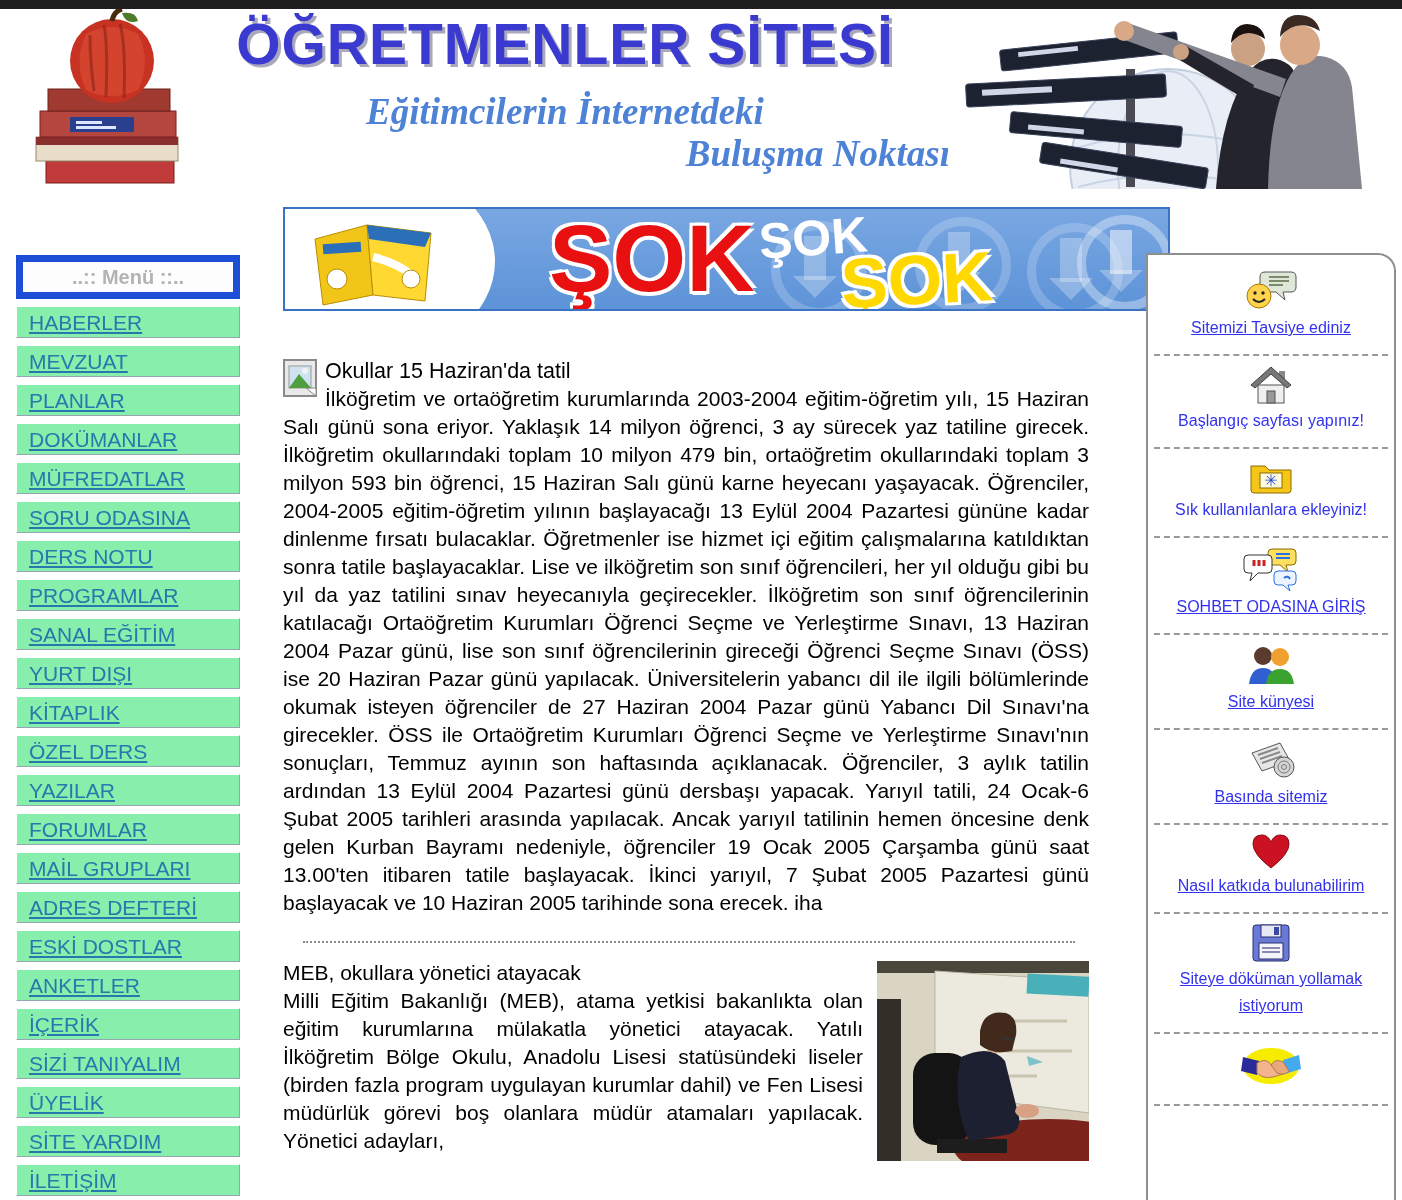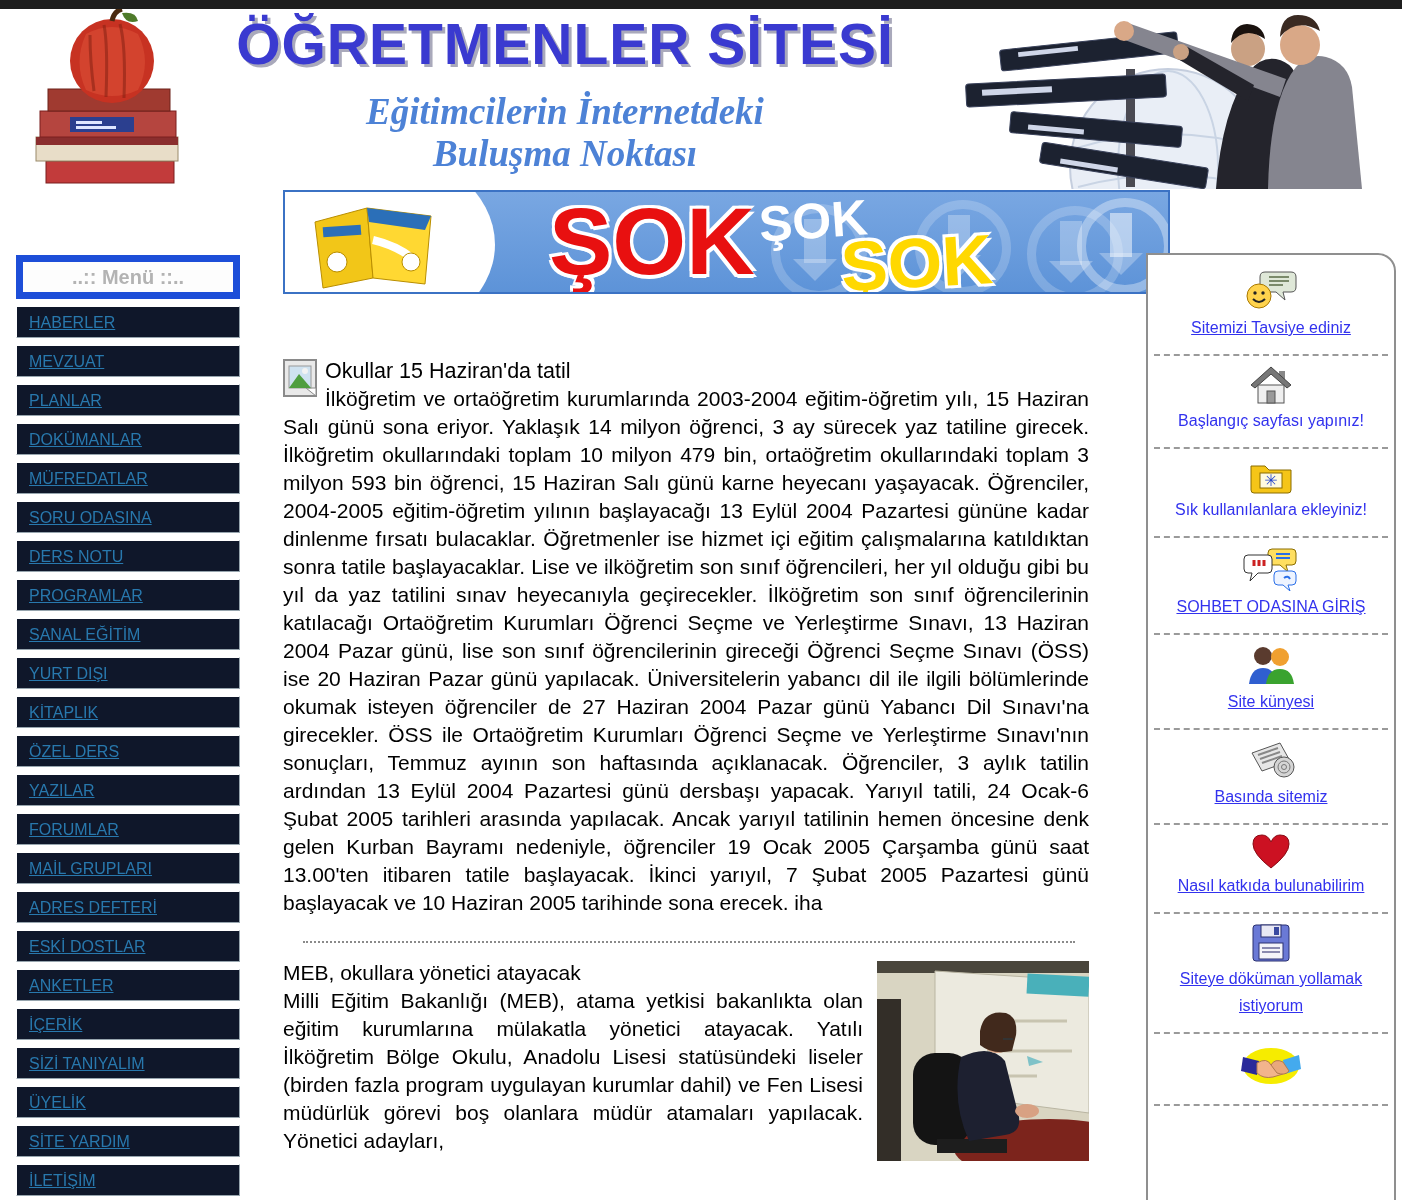--- a/index.html
+++ b/index.html
@@ -13,43 +13,43 @@
   .header{position:absolute;left:0;top:9px;width:1402px;height:178px;background:#fff;}
   .logo{position:absolute;left:26px;top:0;width:168px;height:178px;}
   .titleblock{position:absolute;left:180px;top:6px;width:770px;text-align:center;}
   .site-title{font-size:57px;font-weight:800;letter-spacing:1px;color:#3a3ad0;
               text-shadow:3px 3px 0 #a9a9bb;margin:0;line-height:1.05;}
   .site-sub{font-family:"Liberation Serif","DejaVu Serif",serif;font-style:italic;font-weight:700;
             color:#4d82d6;font-size:37px;line-height:1.15;margin-top:16px;}
   .headscene{position:absolute;left:948px;top:0;width:438px;height:180px;}
 
   
-  .banner{position:absolute;left:283px;top:190px;width:887px;height:104px;
+  .banner{position:absolute;left:283px;top:207px;width:887px;height:104px;
           background:linear-gradient(180deg,#79a7e2,#5d93d8);border:2px solid #3b72c4;
           overflow:hidden;box-sizing:border-box;}
   .banner .blob{position:absolute;left:-40px;top:-45px;width:250px;height:195px;background:#fff;border-radius:50%;}
   .banner .pack{position:absolute;left:18px;top:8px;}
   .sok{position:absolute;font-weight:800;line-height:1;}
   .sok-red{left:264px;top:2px;font-size:95px;color:#e81010;
            text-shadow:-3px -3px 0 #fff,3px -3px 0 #fff,-3px 3px 0 #fff,3px 3px 0 #fff,0 4px 0 #fff;}
   .sok-white{left:474px;top:4px;font-size:50px;color:#fff;transform:rotate(-4deg);}
   .sok-yellow{left:556px;top:36px;font-size:70px;color:#ffd800;transform:rotate(-3deg);
            text-shadow:-3px -3px 0 #fff,3px -3px 0 #fff,-3px 3px 0 #fff,3px 3px 0 #fff;}
   .ring{position:absolute;border:9px solid rgba(255,255,255,.20);border-radius:50%;width:78px;height:78px;}
   .ring .arr{position:absolute;left:24px;top:6px;width:22px;height:44px;background:rgba(255,255,255,.28);}
   .ring .arr:after{content:"";position:absolute;left:-11px;top:40px;border:22px solid transparent;
                    border-top-color:rgba(255,255,255,.28);border-bottom-width:0;}
 
   
   .menu{position:absolute;left:16px;top:255px;width:224px;}
   .menu-title{height:30px;line-height:30px;text-align:center;background:#fdfdfd;
               border:7px solid #1d4ed8;color:#b3b3b3;font-weight:700;font-size:20px;margin-bottom:7px;}
-  .menu a{display:block;height:32px;line-height:31px;margin-bottom:7px;background:#0f172a;
+  .menu a{display:block;height:32px;line-height:31px;margin-bottom:7px;background:#86efac;
           border:1px solid;border-color:#ffffff #97a5ae #97a5ae #ffffff;
-          padding-left:12px;font-size:16px;color:#2878ad;text-decoration:underline;box-sizing:border-box;}
+          padding-left:12px;font-size:21px;color:#2878ad;text-decoration:underline;box-sizing:border-box;}
   .menu .partial{height:10px;background:#dcedf9;border:1px solid;border-color:#ffffff #97a5ae #97a5ae #ffffff;}
 
   
   .content{position:absolute;left:283px;top:357px;width:806px;color:#000;}
   .art{font-size:21px;line-height:28px;text-align:justify;}
   .art .imgicon{float:left;width:34px;height:38px;margin:2px 8px 0 0;}
   .art .atitle{font-size:21.5px;}
   .dotsep{border:0;border-top:2px dotted #8a8a8a;margin:24px 14px 16px 20px;}
   .art2 .photo{float:right;width:212px;height:200px;margin:2px 0 4px 14px;}
 
@@ -81,21 +81,21 @@
       <circle cx="86" cy="52" r="42" fill="#c73222"></circle>
       <path d="M60 25 q26 -14 52 0 q14 28 0 56 q-26 12 -52 0 q-13 -28 0 -56" fill="#d94a33" opacity=".7"></path>
       <path d="M78 16 q4 20 2 72 M94 15 q6 22 4 74 M64 26 q0 26 4 56" stroke="#7e1d10" stroke-width="3" fill="none" opacity=".5"></path>
       <path d="M86 12 q2 -10 10 -12" stroke="#4a2a10" stroke-width="5" fill="none"></path>
       <path d="M96 4 q14 -2 16 8 q-12 4 -16 -8" fill="#4e7a2a"></path>
     </svg>
 
     <div class="titleblock">
       <div class="site-title">ÖĞRETMENLER SİTESİ</div>
       <div class="site-sub">Eğitimcilerin İnternetdeki</div>
-      <div class="site-sub" style="margin-top:0;">Buluşma Noktası</div>
+      <div class="site-sub" style="margin-top:0;text-align:right;">Buluşma Noktası</div>
     </div>
 
     <svg class="headscene" viewBox="0 0 438 180">
       <rect width="438" height="180" fill="#ffffff"></rect>
       <circle cx="220" cy="158" r="98" fill="#e9eef6" stroke="#c5cede" stroke-width="2"></circle>
       <ellipse cx="220" cy="158" rx="50" ry="96" fill="none" stroke="#c9d4e4" stroke-width="2"></ellipse>
       <path d="M125 140 q95 -30 190 0 M130 178 q90 -24 180 0" stroke="#c9d4e4" stroke-width="2" fill="none"></path>
       <rect x="178" y="60" width="9" height="118" fill="#4a4a52"></rect>
       <g fill="#1c2230" stroke="#39415a">
         <rect x="52" y="32" width="178" height="21" rx="3" transform="rotate(-6 140 42)"></rect>

